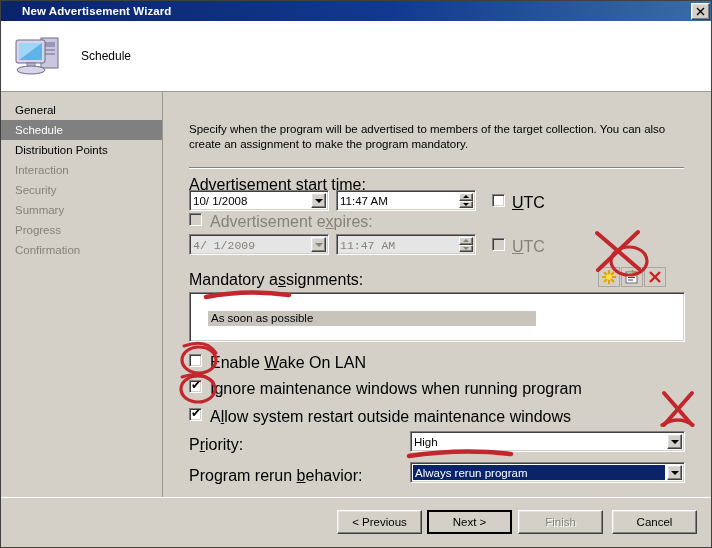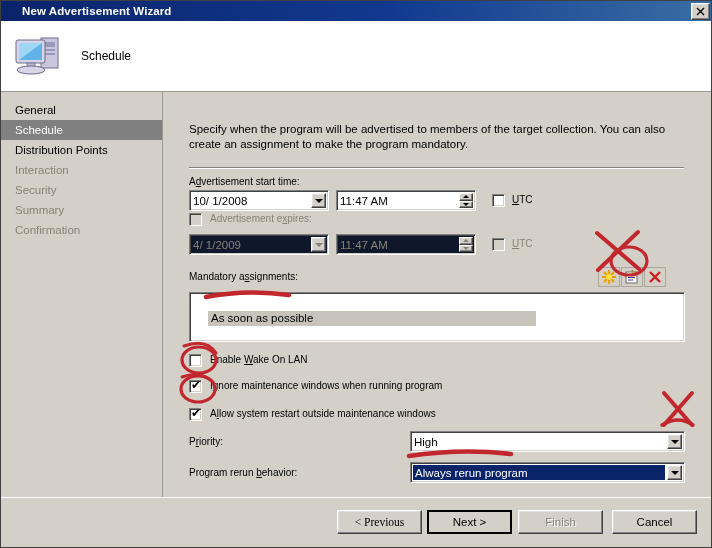--- a/index.html
+++ b/index.html
@@ -131,38 +131,38 @@
     height: 2px;
     border-top: 1px solid #848078;
     border-bottom: 1px solid #ffffff;
     box-sizing: border-box;
   }
   #line-top { top: 55px; }
   #line-bottom { top: 393px; }
 
   .field-label {
     position: absolute;
-    font-size: 10px;
+    font-size: 16px;
     color: #000;
     white-space: nowrap;
   }
   .field-label.disabled { color: #868278; }
   u { text-decoration: underline; }
 
   
   .sunken {
     position: absolute;
     background: #ffffff;
     border: 1px solid #808080;
     border-right-color: #ffffff;
     border-bottom-color: #ffffff;
     box-shadow: inset 1px 1px 0 #404040, inset -1px -1px 0 #d4d0c8;
     box-sizing: border-box;
   }
-  .sunken.disabled { background: #0f172a; }
+  .sunken.disabled { background: #e5e5e5; font-family: Liberation Mono, monospace; }
   .sunken .val {
     position: absolute;
     left: 3px; top: 50%;
     transform: translateY(-50%);
     font-size: 11.5px;
     color: #000;
     white-space: nowrap;
   }
   .sunken.disabled .val { color: #868278; }
 
@@ -378,20 +378,21 @@
     <span id="header-title">Schedule</span>
   </div>
 
   <div id="sidebar">
     <div class="side-item">General</div>
     <div class="side-item active">Schedule</div>
     <div class="side-item">Distribution Points</div>
     <div class="side-item disabled">Interaction</div>
     <div class="side-item disabled">Security</div>
     <div class="side-item disabled">Summary</div>
+    <div class="side-item disabled">Progress</div>
     <div class="side-item disabled">Confirmation</div>
   </div>
 
   <div id="content">
 
     <div id="intro">Specify when the program will be advertised to members of the target collection. You can also create an assignment to make the program mandatory.</div>
     <div class="etched-line" id="line-top"></div>
 
     <div class="field-label" style="left:25px; top:64px;">
       A<u>d</u>vertisement start time:
@@ -517,21 +518,21 @@
           <span class="tri"></span>
         </div>
     </div>
 
     <div class="etched-line" id="line-bottom"></div>
   </div>
 
   <div id="watermark">windows-noob.com</div>
 
   <div id="buttonbar">
-    <div class="btn" style="left:336px;font-family:Liberation Serif, serif;">
+    <div class="btn" style="left:336px;">
       <span>&lt; Previous</span>
     </div>
     <div class="btn default" style="left:426px;">
       <span>Next &gt;</span>
     </div>
     <div class="btn disabled" style="left:517px;">
       <span>Finish</span>
     </div>
     <div class="btn" style="left:611px;">
       <span>Cancel</span>

